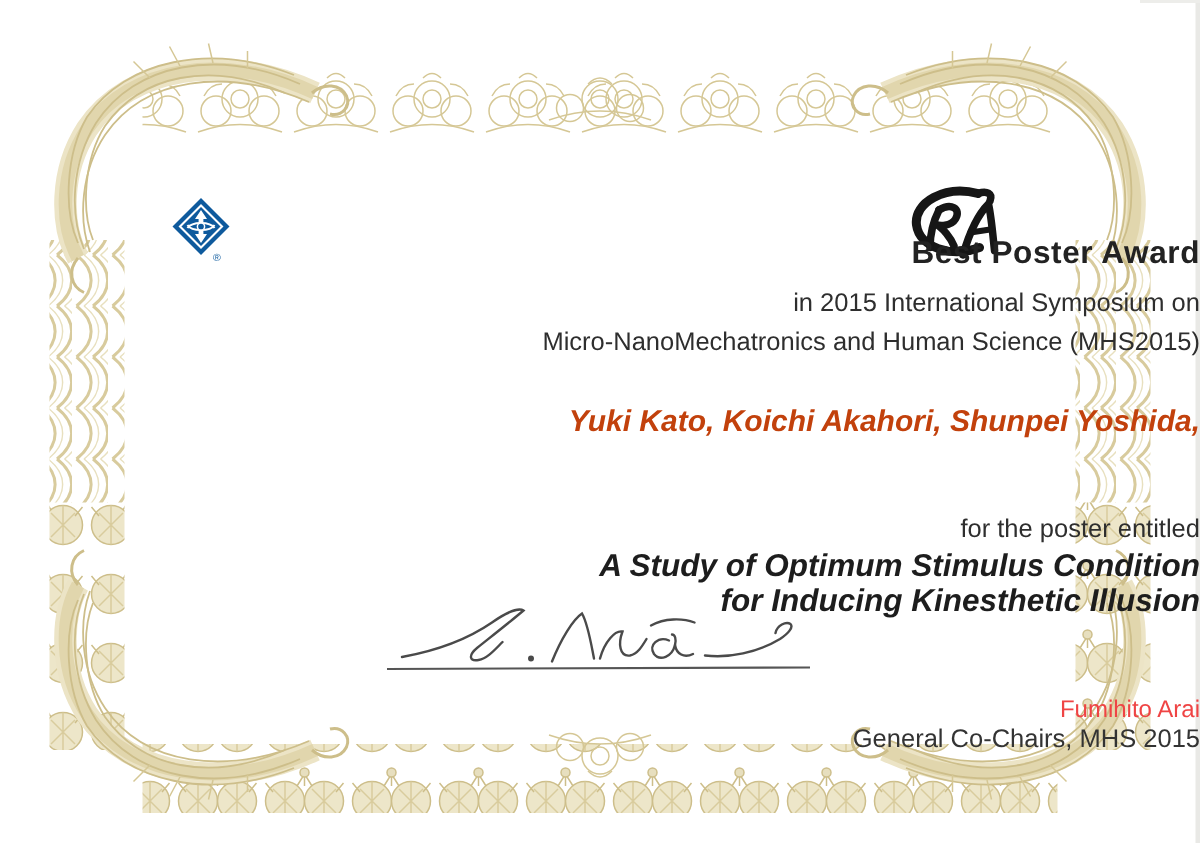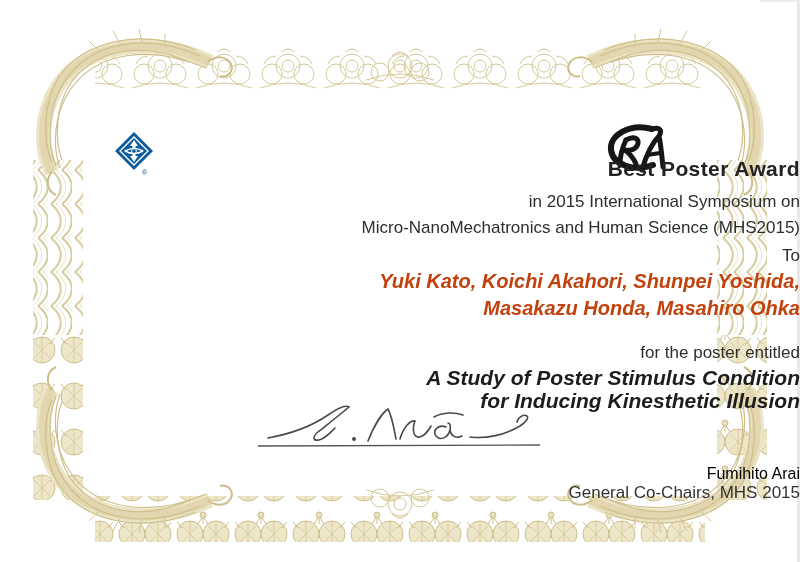--- a/index.html
+++ b/index.html
@@ -19,21 +19,21 @@
   .event-line2{top:198px;font-size:17px;padding-left:24px;}
   .to-label{top:226px;font-size:17px;}
   .names{font-size:20px;font-weight:bold;font-style:italic;color:#c2410c;}
   .names-1{top:250px;}
   .names-2{top:277px;}
   .poster-intro{top:323px;font-size:17px;}
   .ptitle{font-size:21px;font-weight:bold;font-style:italic;color:#1d1d1d;}
   .ptitle-1{top:346px;}
   .ptitle-2{top:369px;}
   .sig-wrap{position:absolute;top:396px;left:50%;transform:translateX(-50%);}
-  .signer-name{top:445px;font-size:16px;color:#000000;}
+  .signer-name{top:445px;font-size:16px;color:#ef4444;}
   .signer-role{top:463px;font-size:17px;color:#333;}
   .ieee-logo{position:absolute;left:114px;top:131px;display:flex;align-items:center;}
   .ieee-word{font-size:36px;font-weight:bold;color:#0e5a9d;letter-spacing:.5px;line-height:38px;margin-left:3px;}
   .ieee-reg{position:absolute;left:28px;top:38px;font-size:7px;color:#0e5a9d;}
   .ras-logo{position:absolute;left:596px;top:116px;}
 </style>
 </head>
 <body>
 
 <svg class="border-svg" viewBox="0 0 800 562" xmlns="http://www.w3.org/2000/svg">
@@ -147,25 +147,23 @@
       <path d="M30,24 C26,32 24,42 24,49" stroke-width="5"></path>
       <path d="M30,24 C38,19 45,23 41,30 C38,35 30,35 27,33 C33,36 38,43 40,48" stroke-width="5"></path>
       <path d="M46,54 C50,40 56,27 63,20 C65,29 66,42 67,51" stroke-width="5"></path>
       <path d="M51,39 L64,37" stroke-width="4"></path>
     </g>
   </svg>
 
   <div class="ctr award-title">Best Poster Award</div>
   <div class="ctr event-line1">in 2015 International Symposium on</div>
   <div class="ctr event-line2">Micro-NanoMechatronics and Human Science (MHS2015)</div>
-  <div class="ctr to-label">To</div>
   <div class="ctr names names-1">Yuki Kato, Koichi Akahori, Shunpei Yoshida,</div>
-  <div class="ctr names names-2">Masakazu Honda, Masahiro Ohka</div>
   <div class="ctr poster-intro">for the poster entitled</div>
-  <div class="ctr ptitle ptitle-1">A Study of Poster Stimulus Condition</div>
+  <div class="ctr ptitle ptitle-1">A Study of Optimum Stimulus Condition</div>
   <div class="ctr ptitle ptitle-2">for Inducing Kinesthetic Illusion</div>
 
   <div class="sig-wrap">
     <svg width="300" height="54" viewBox="0 0 300 54">
       <g fill="none" stroke="#4a4a4a" stroke-width="1.6" stroke-linecap="round">
         <path d="M18,42 C40,38 62,30 78,19 C88,12 96,9 99,11 C92,17 78,28 68,36 C62,41 63,45 69,44 C75,43 80,37 85,32"></path>
         <circle cx="104" cy="43" r="1.2" fill="#4a4a4a"></circle>
         <path d="M118,45 C124,30 132,17 138,13 C142,20 144,33 146,43"></path>
         <path d="M150,43 C153,32 160,24 165,25 C162,33 163,42 170,41 C175,40 178,35 181,30"></path>
         <path d="M196,31 C189,28 182,34 186,40 C190,45 198,42 200,34 C201,30 200,27 198,27"></path>

